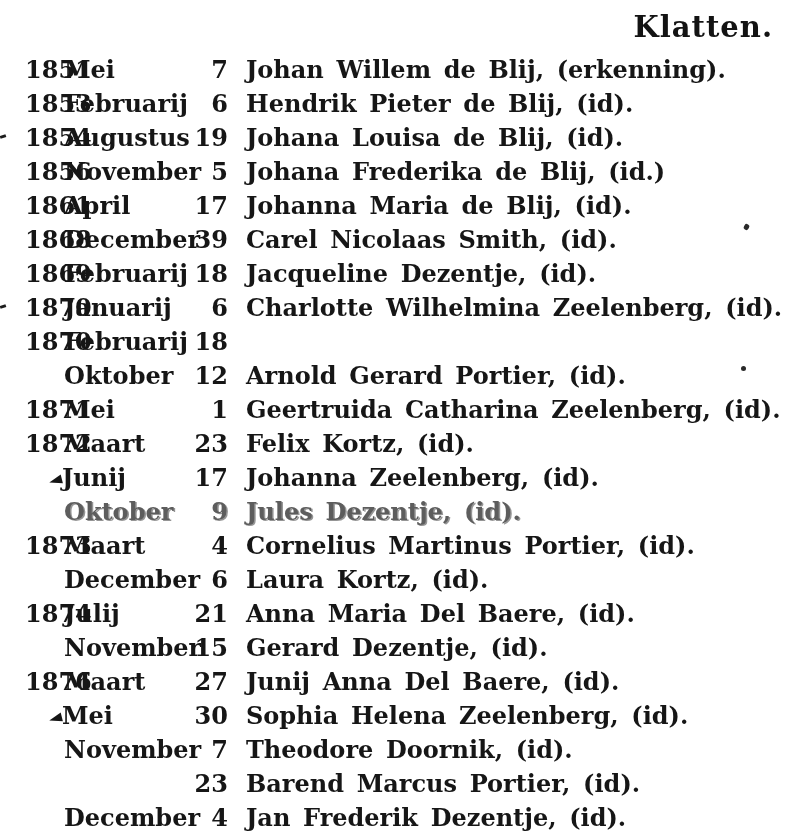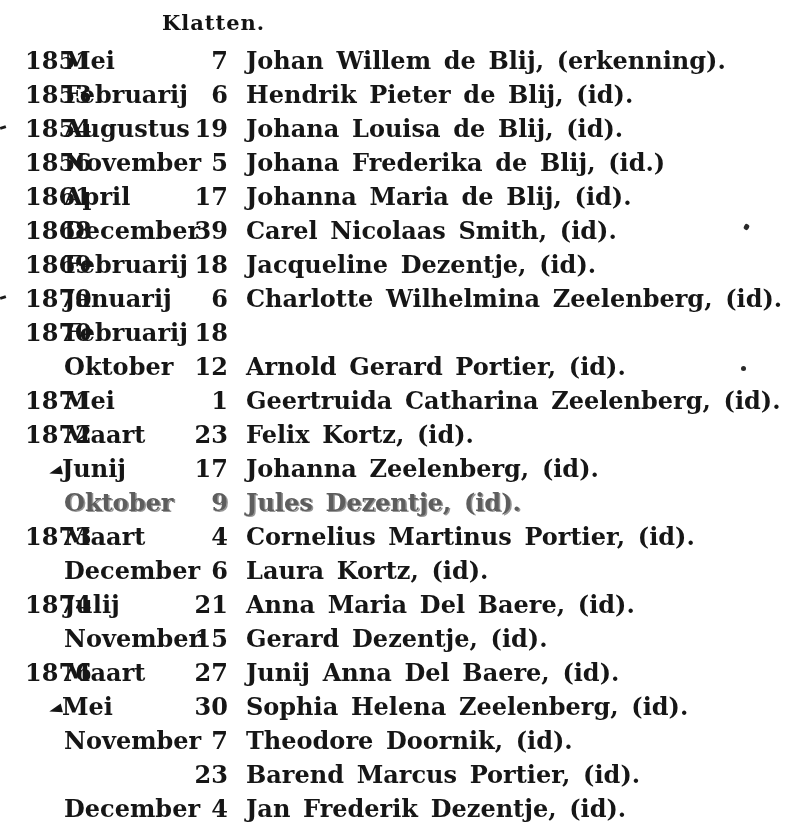--- a/index.html
+++ b/index.html
@@ -13,24 +13,24 @@
     overflow: hidden;
     position: relative;
     font-family: "DejaVu Serif", "Liberation Serif", serif;
     color: #161616;
   }
   .page {
     position: absolute;
     inset: 0;
   }
   .title {
-    margin: 10px 0 0 0;
+    margin: 10px 16px 0 0;
     padding-left: 162px;
-    text-align: left;
-    font-size: 21px;
+    text-align: right;
+    font-size: 29px;
     font-weight: 700;
     letter-spacing: 1px;
     color: #131313;
   }
   .rows {
     margin-top: 9px;
   }
   .row {
     display: flex;
     align-items: baseline;

